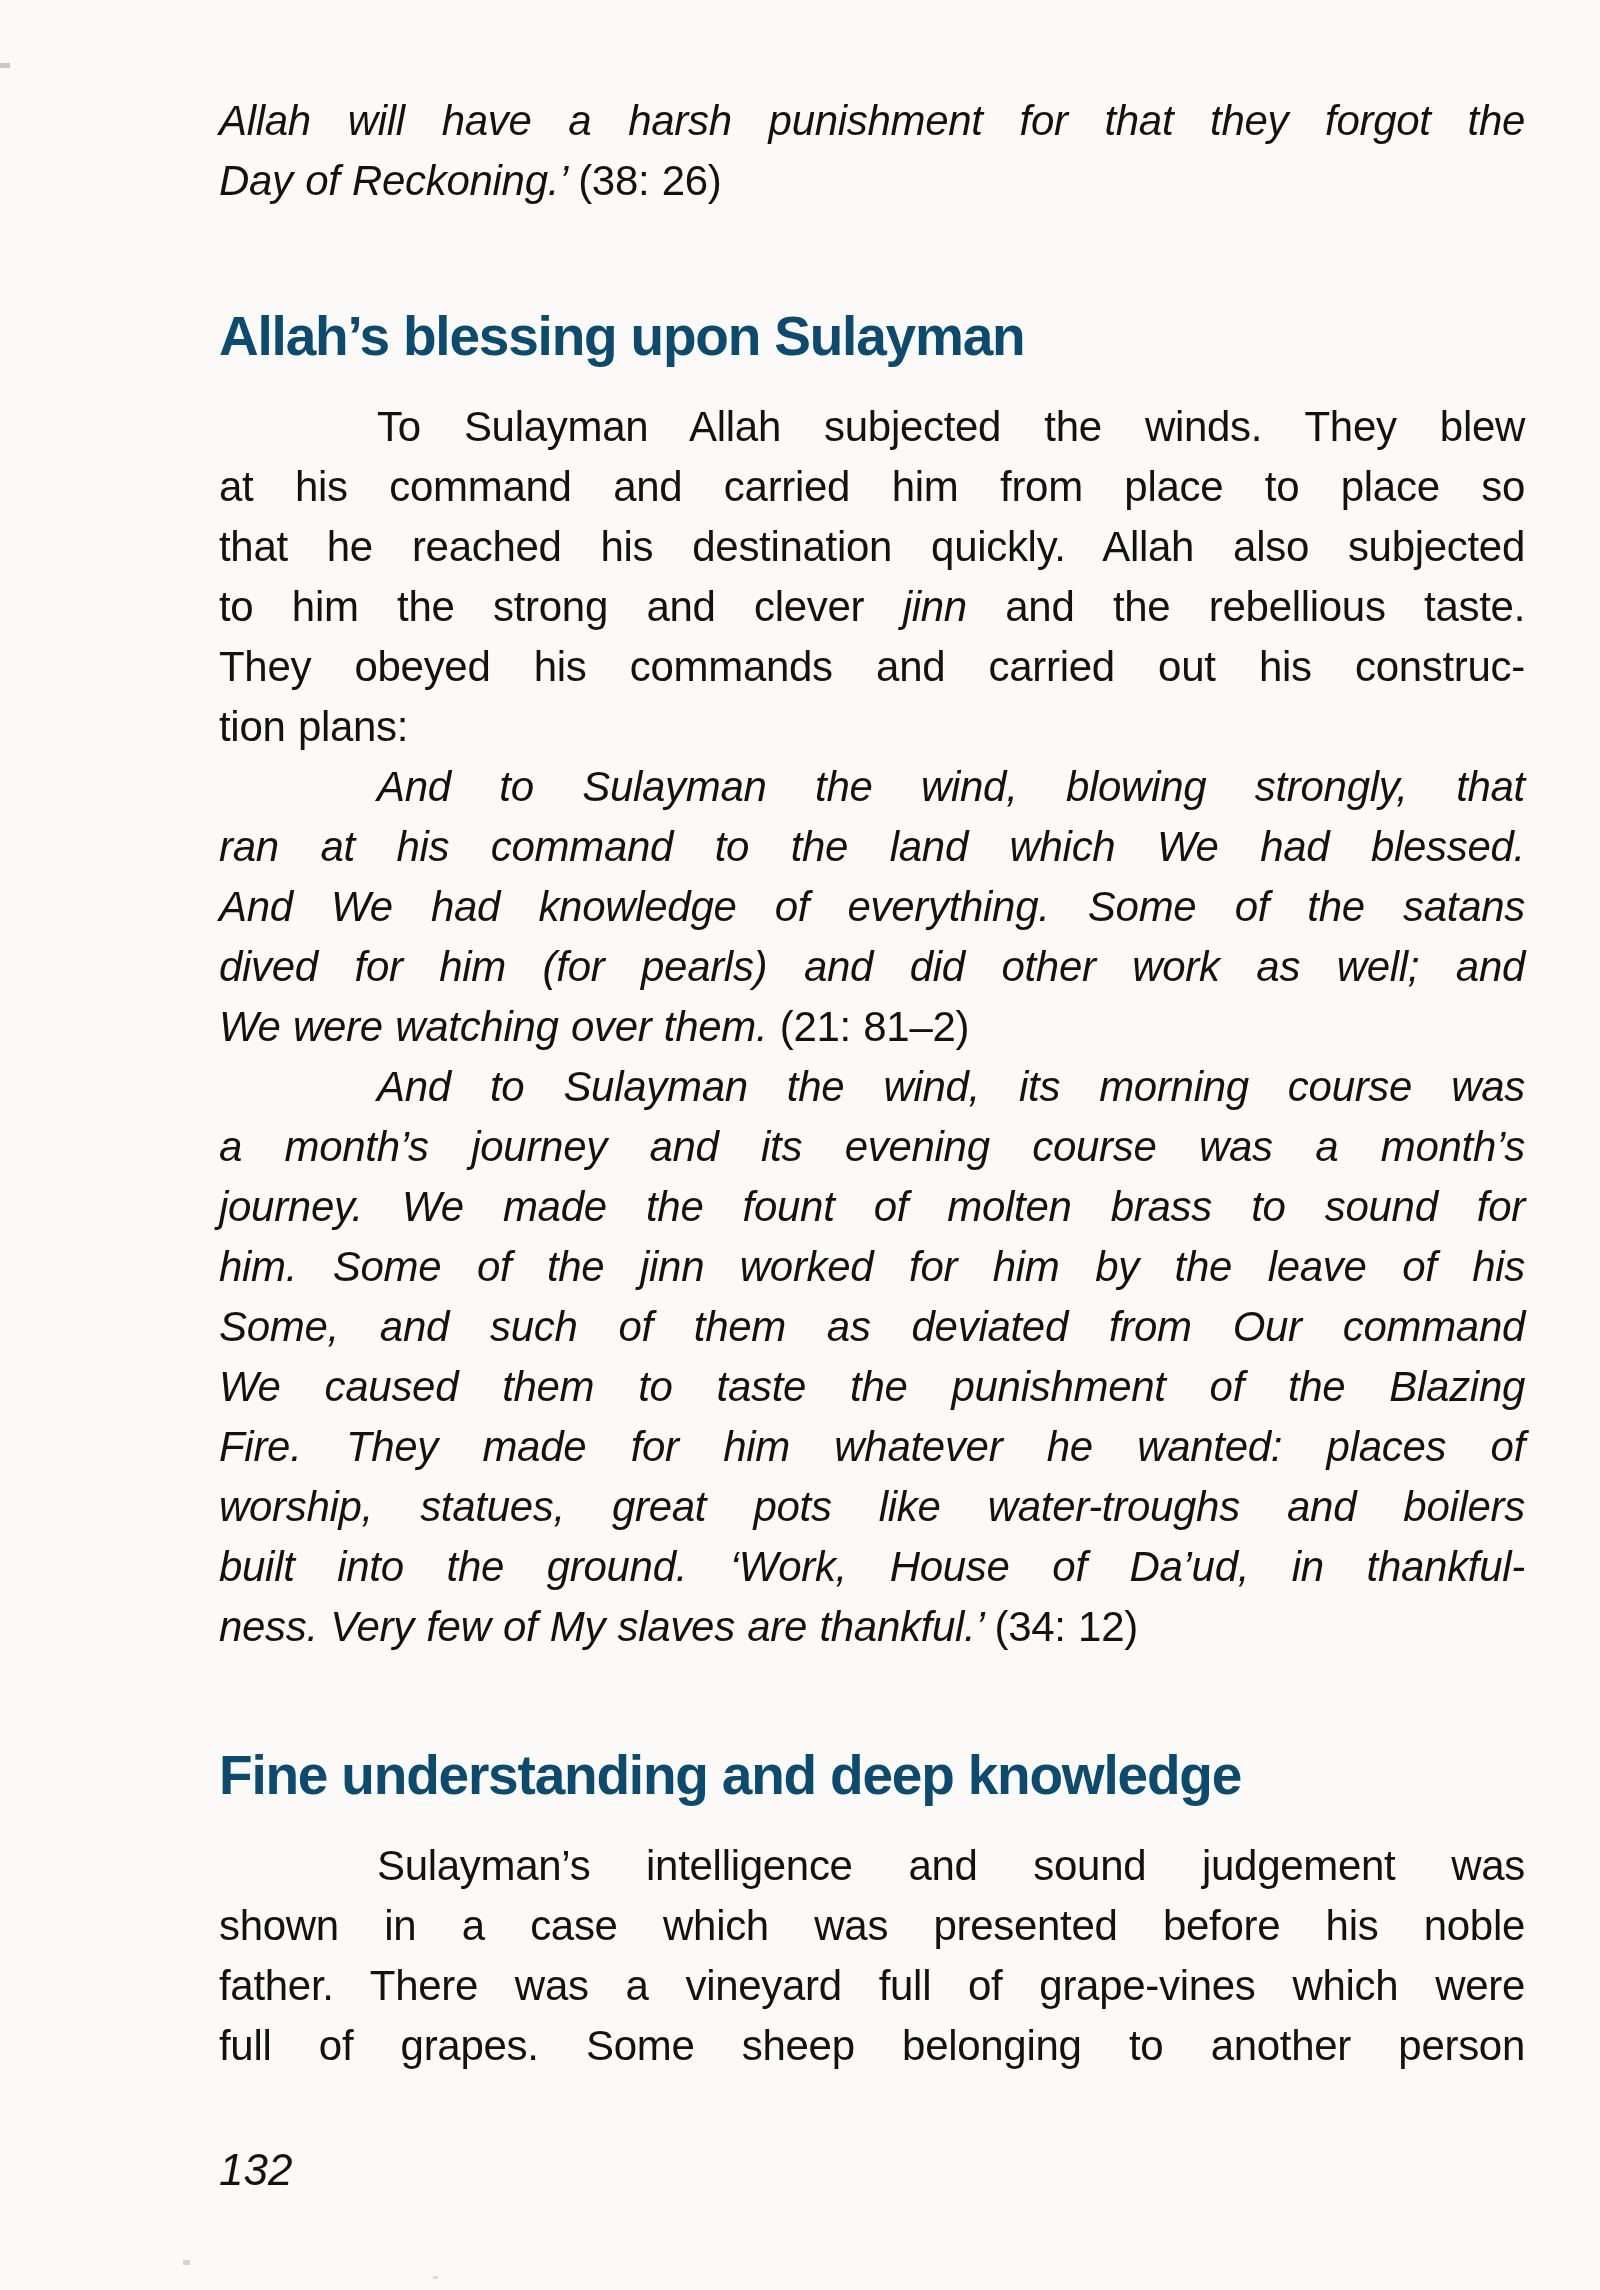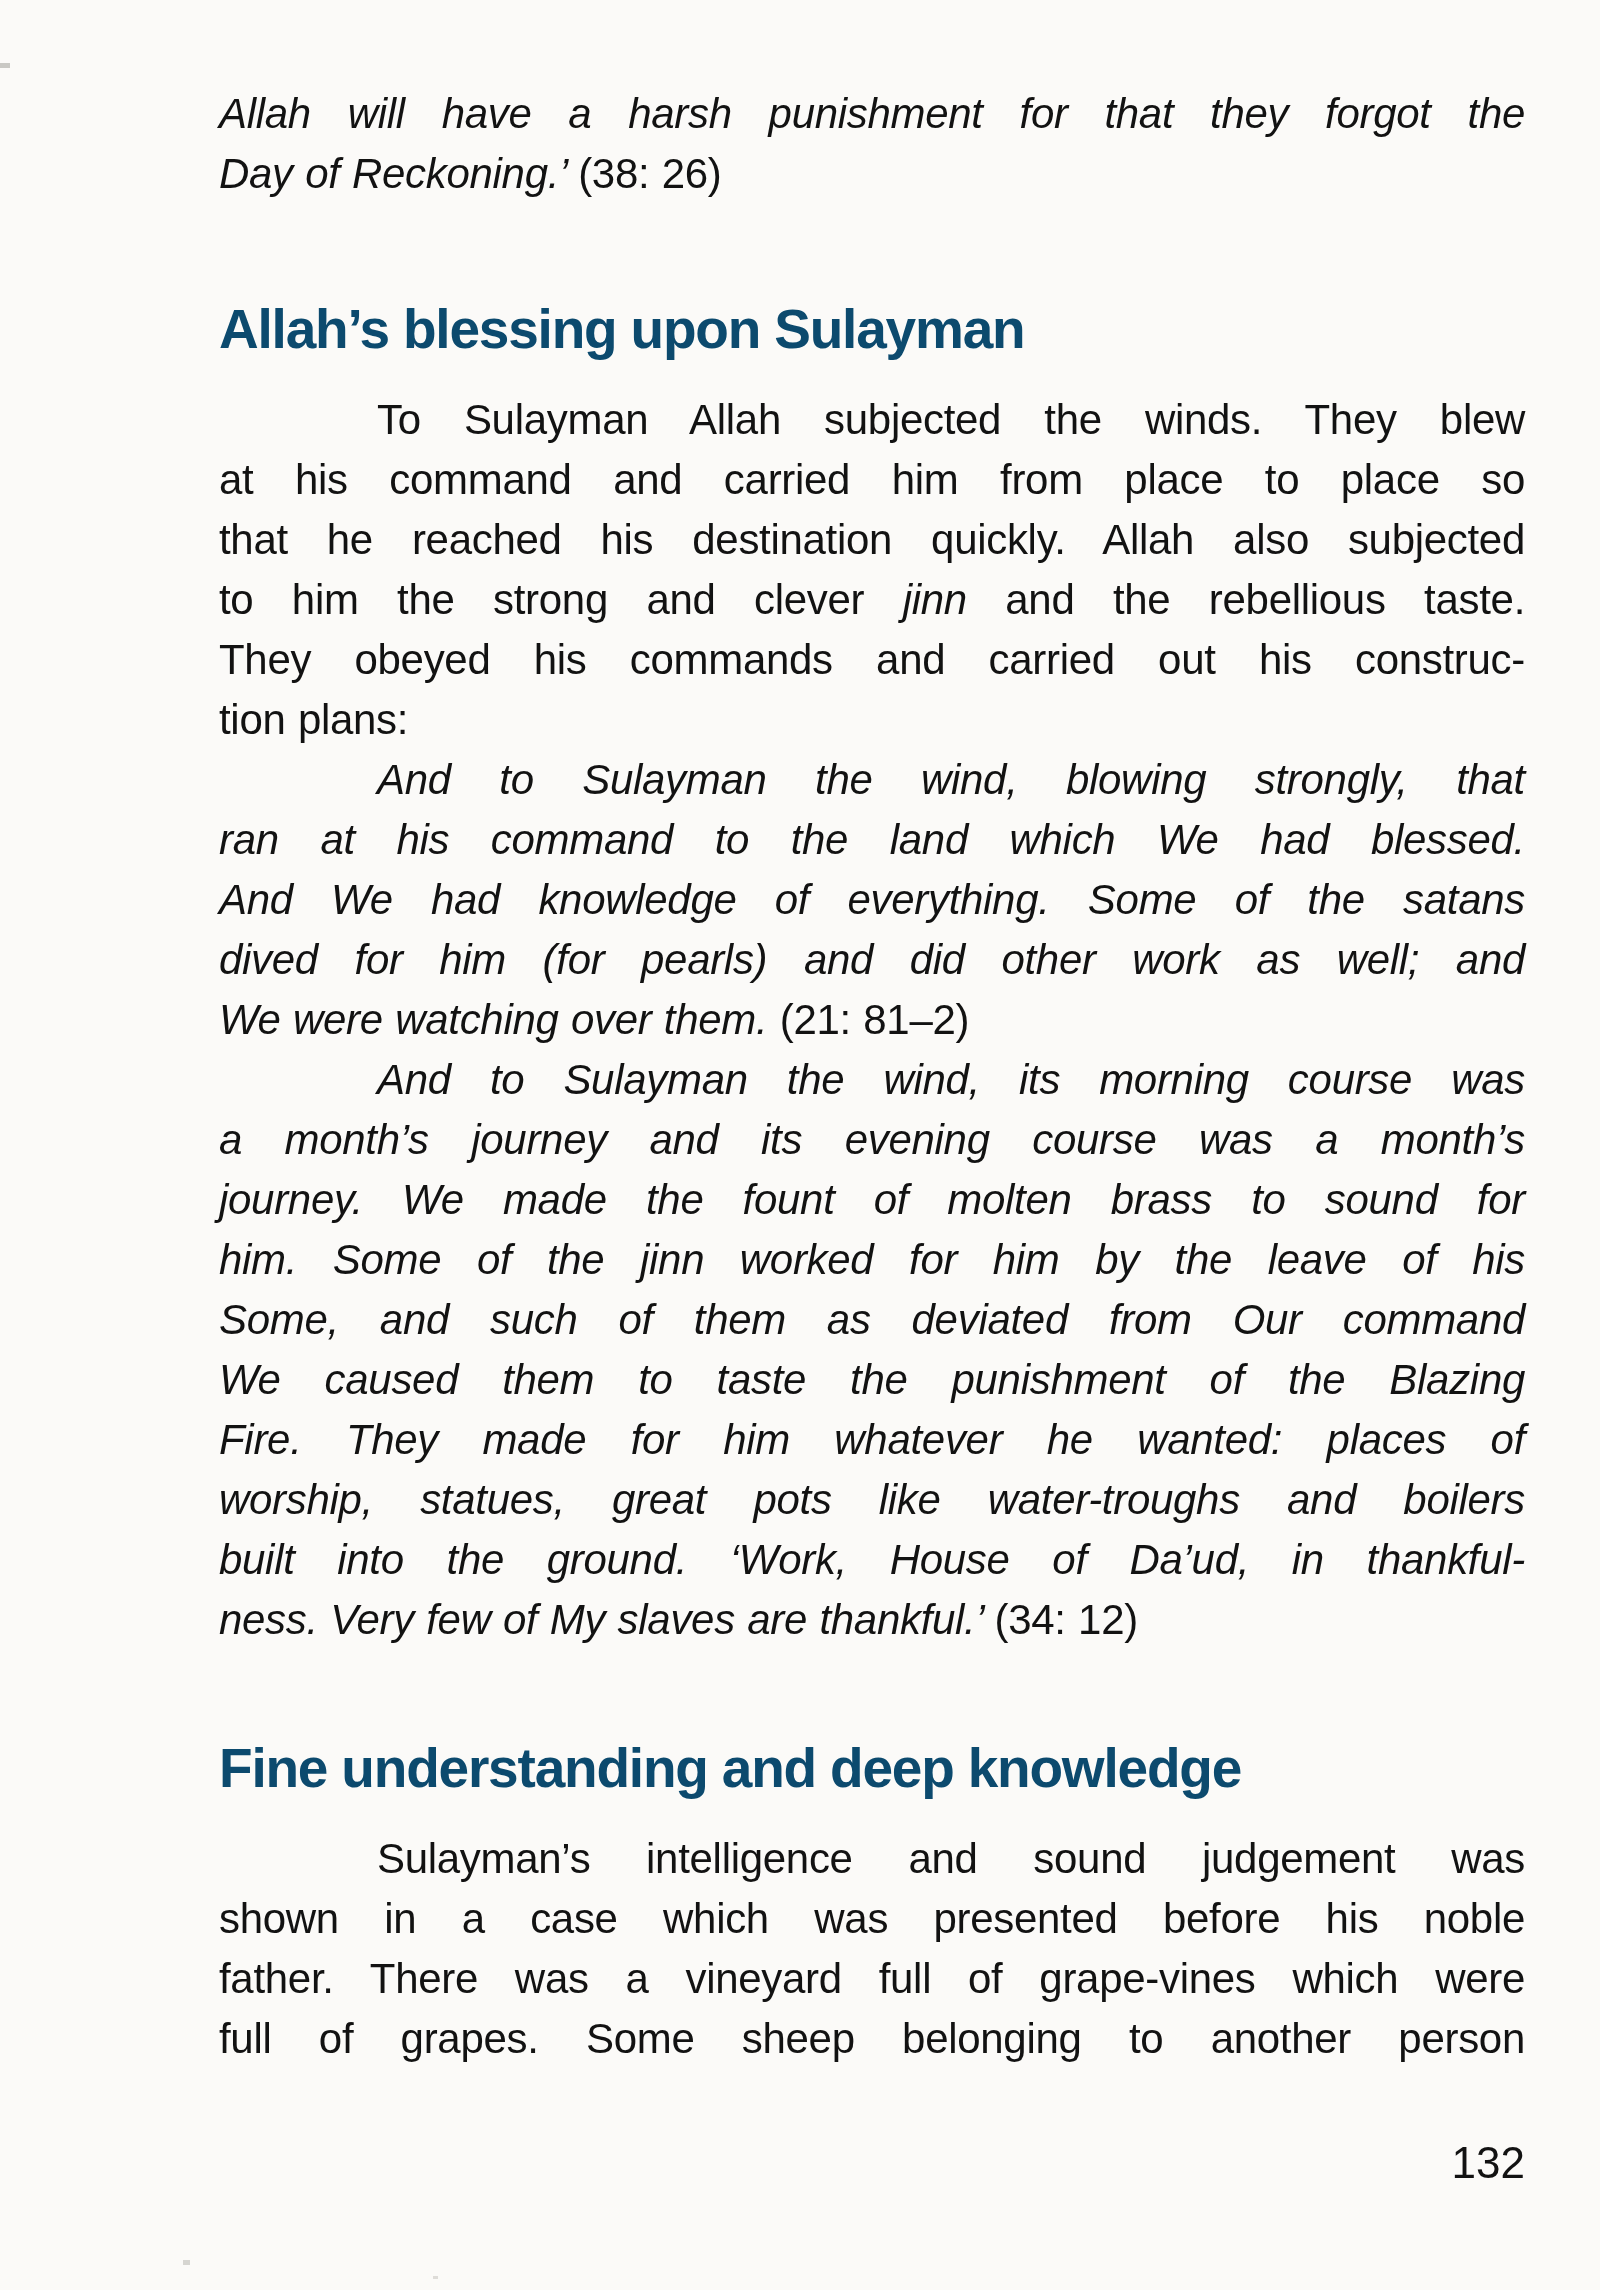--- a/index.html
+++ b/index.html
@@ -9,21 +9,21 @@
     width: 1601px;
     height: 2290px;
     background: #fbfaf8;
     overflow: hidden;
     font-family: "Liberation Sans", sans-serif;
     color: #121212;
   }
   .text-block {
     position: absolute;
     left: 219px;
-    top: 8px;
+    top: 15px;
     width: 1306px;
   }
   .line {
     font-size: 42px;
     line-height: 60px;
     letter-spacing: -0.3px;
     word-spacing: 1px;
     text-align: justify;
     text-align-last: justify;
   }
@@ -42,22 +42,23 @@
   .intro-quote { margin-top: 76px; }
   .h-one  { margin-top: 98px; }
   .para-one { margin-top: 32.5px; }
   .q-one, .q-two { margin-top: 0; }
   .h-two  { margin-top: 91px; }
   .para-two { margin-top: 33px; }
   .pageno {
     margin-top: 64px;
     font-size: 44px;
     line-height: 60px;
-    text-align: right;
+    text-align: left;
     letter-spacing: 0;
+    font-style: italic;
   }
   .artifact { position: absolute; }
   .a1 { left: 0;     top: 63px;   width: 9.9px; height: 4.9px; background: #c9c8c4; }
   .a2 { left: 183px; top: 2260px; width: 6.9px;  height: 4.9px; background: #d6d5d1; }
   .a3 { left: 433px; top: 2276px; width: 4.9px;  height: 3px; background: #dedcd8; }
 </style>
 </head>
 <body style="background: rgb(251, 250, 248);">
 
 <div class="page" style="background: rgb(251, 250, 248); color: rgb(18, 18, 18);">

